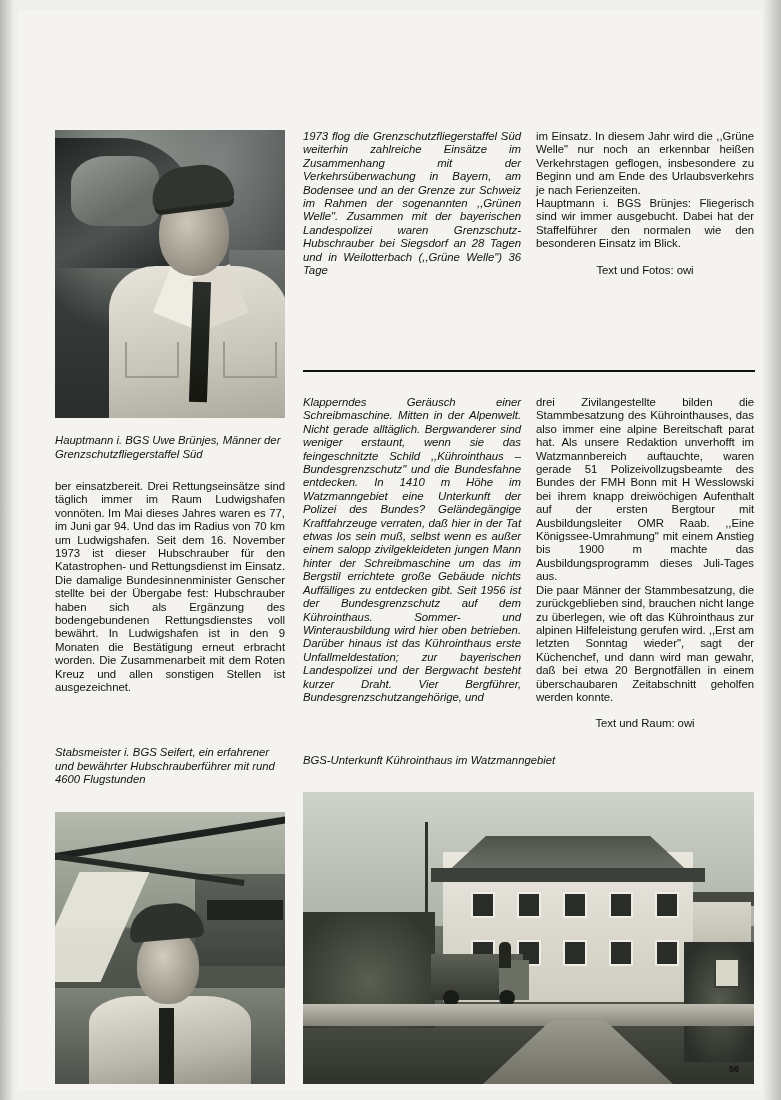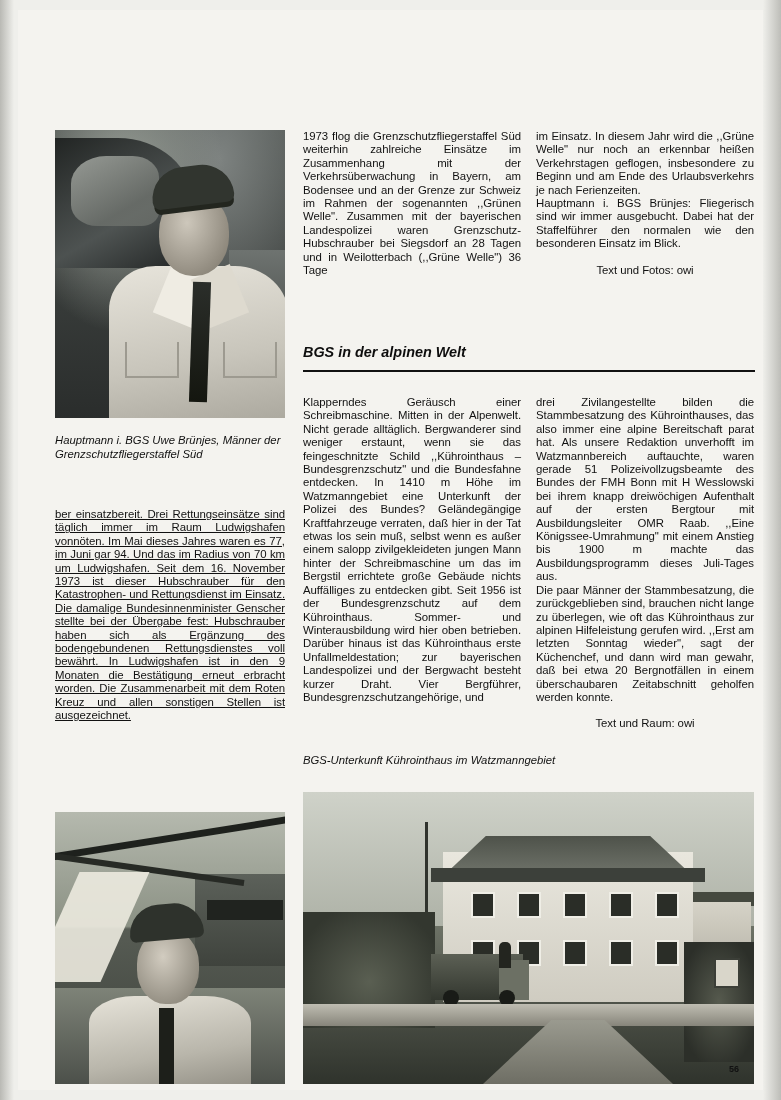--- a/index.html
+++ b/index.html
@@ -49,21 +49,21 @@
     font-size: 11.4px;
     line-height: 13.4px;
     text-align: justify;
     color: #111;
     letter-spacing: -0.05px;
   }
   .col p { margin: 0; }
 
   
   .c1 { left: 37px;  width: 230px; }
-  .c2 { left: 285px; width: 218px; }
+  .c2 { left: 285px; width: 218px; font-style: italic; }
   .c3 { left: 518px; width: 218px; }
 
   
   .photo {
     position: absolute;
     background: #6f6f6b;
     overflow: hidden;
   }
 
   
@@ -338,37 +338,37 @@
     <div class="col c2" style="top:120px; width:218px;">
       <p>1973 flog die Grenzschutzfliegerstaffel Süd weiterhin zahlreiche Einsätze im Zusammenhang mit der Verkehrsüberwachung in Bayern, am Bodensee und an der Grenze zur Schweiz im Rahmen der sogenannten ,,Grünen Welle". Zusammen mit der bayerischen Landespolizei waren Grenzschutz-Hubschrauber bei Siegsdorf an 28 Tagen und in Weilotterbach (,,Grüne Welle") 36 Tage</p>
     </div>
 
     <div class="col c3" style="top:120px; width:218px;">
       <p style="white-space:pre-line;">im Einsatz. In diesem Jahr wird die ,,Grüne Welle" nur noch an erkennbar heißen Verkehrstagen geflogen, insbesondere zu Beginn und am Ende des Urlaubsverkehrs je nach Ferienzeiten.
 Hauptmann i. BGS Brünjes: Fliegerisch sind wir immer ausgebucht. Dabei hat der Staffelführer den normalen wie den besonderen Einsatz im Blick.</p>
       <span class="signoff">Text und Fotos: owi</span>
     </div>
 
-    <div id="subheadline-rettung">BGS in der alpinen Welt</div>
     <div class="rule" id="rule-under-subhead"></div>
 
-    <div class="col c1" style="top:498px; width:230px;text-decoration:underline;">
+    <div class="col c1" style="top:470px; width:230px;">
       <p>ber einsatzbereit. Drei Rettungseinsätze sind täglich immer im Raum Ludwigshafen vonnöten. Im Mai dieses Jahres waren es 77, im Juni gar 94. Und das im Radius von 70 km um Ludwigshafen. Seit dem 16. November 1973 ist dieser Hubschrauber für den Katastrophen- und Rettungsdienst im Einsatz. Die damalige Bundesinnenminister Genscher stellte bei der Übergabe fest: Hubschrauber haben sich als Ergänzung des bodengebundenen Rettungsdienstes voll bewährt. In Ludwigshafen ist in den 9 Monaten die Bestätigung erneut erbracht worden. Die Zusammenarbeit mit dem Roten Kreuz und allen sonstigen Stellen ist ausgezeichnet.</p>
     </div>
 
     <div class="col c2" style="top:386px; width:218px;">
       <p>Klapperndes Geräusch einer Schreibmaschine. Mitten in der Alpenwelt. Nicht gerade alltäglich. Bergwanderer sind weniger erstaunt, wenn sie das feingeschnitzte Schild ,,Kührointhaus – Bundesgrenzschutz" und die Bundesfahne entdecken. In 1410 m Höhe im Watzmanngebiet eine Unterkunft der Polizei des Bundes? Geländegängige Kraftfahrzeuge verraten, daß hier in der Tat etwas los sein muß, selbst wenn es außer einem salopp zivilgekleideten jungen Mann hinter der Schreibmaschine um das im Bergstil errichtete große Gebäude nichts Auffälliges zu entdecken gibt. Seit 1956 ist der Bundesgrenzschutz auf dem Kührointhaus. Sommer- und Winterausbildung wird hier oben betrieben. Darüber hinaus ist das Kührointhaus erste Unfallmeldestation; zur bayerischen Landespolizei und der Bergwacht besteht kurzer Draht. Vier Bergführer, Bundesgrenzschutzangehörige, und</p>
     </div>
 
     <div class="col c3" style="top:386px; width:218px;">
       <p style="white-space:pre-line;">drei Zivilangestellte bilden die Stammbesatzung des Kührointhauses, das also immer eine alpine Bereitschaft parat hat. Als unsere Redaktion unverhofft im Watzmannbereich auftauchte, waren gerade 51 Polizeivollzugsbeamte des Bundes der FMH Bonn mit H Wesslowski bei ihrem knapp dreiwöchigen Aufenthalt auf der ersten Bergtour mit Ausbildungsleiter OMR Raab. ,,Eine Königssee-Umrahmung" mit einem Anstieg bis 1900 m machte das Ausbildungsprogramm dieses Juli-Tages aus.
 Die paar Männer der Stammbesatzung, die zurückgeblieben sind, brauchen nicht lange zu überlegen, wie oft das Kührointhaus zur alpinen Hilfeleistung gerufen wird. ,,Erst am letzten Sonntag wieder", sagt der Küchenchef, und dann wird man gewahr, daß bei etwa 20 Bergnotfällen in einem überschaubaren Zeitabschnitt geholfen werden konnte.</p>
       <span class="signoff">Text und Raum: owi</span>
     </div>
 
+    <div class="caption" id="caption-stabsmeister">Stabsmeister i. BGS Seifert, ein erfahrener und bewährter Hubschrauberführer mit rund 4600 Flugstunden</div>
 
     <div class="caption" id="caption-kuehrointhaus">BGS-Unterkunft Kührointhaus im Watzmanngebiet</div>
 
     <div class="photo" id="photo-stabsmeister">
       <div class="bg"></div>
       <div class="bldg"></div>
       <div class="bldgwin"></div>
       <div class="rotor"></div>
       <div class="rotor2"></div>
       <div class="blade"></div>

